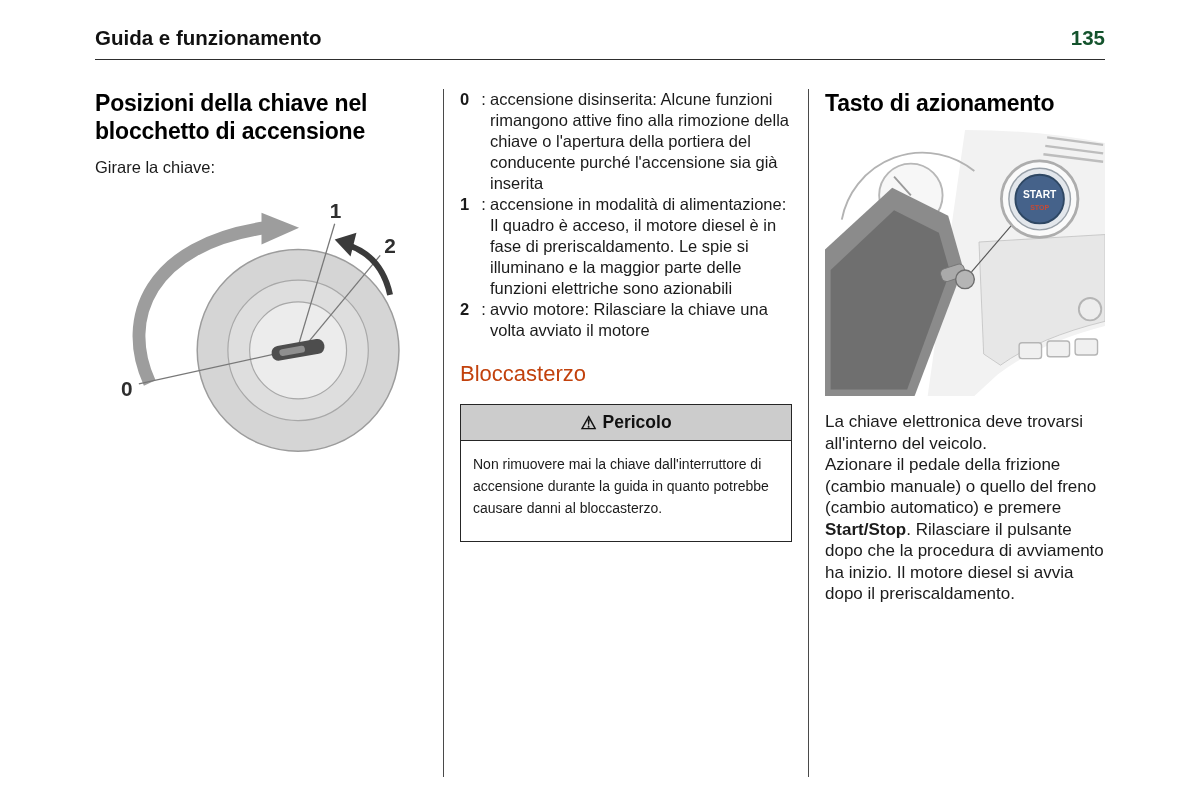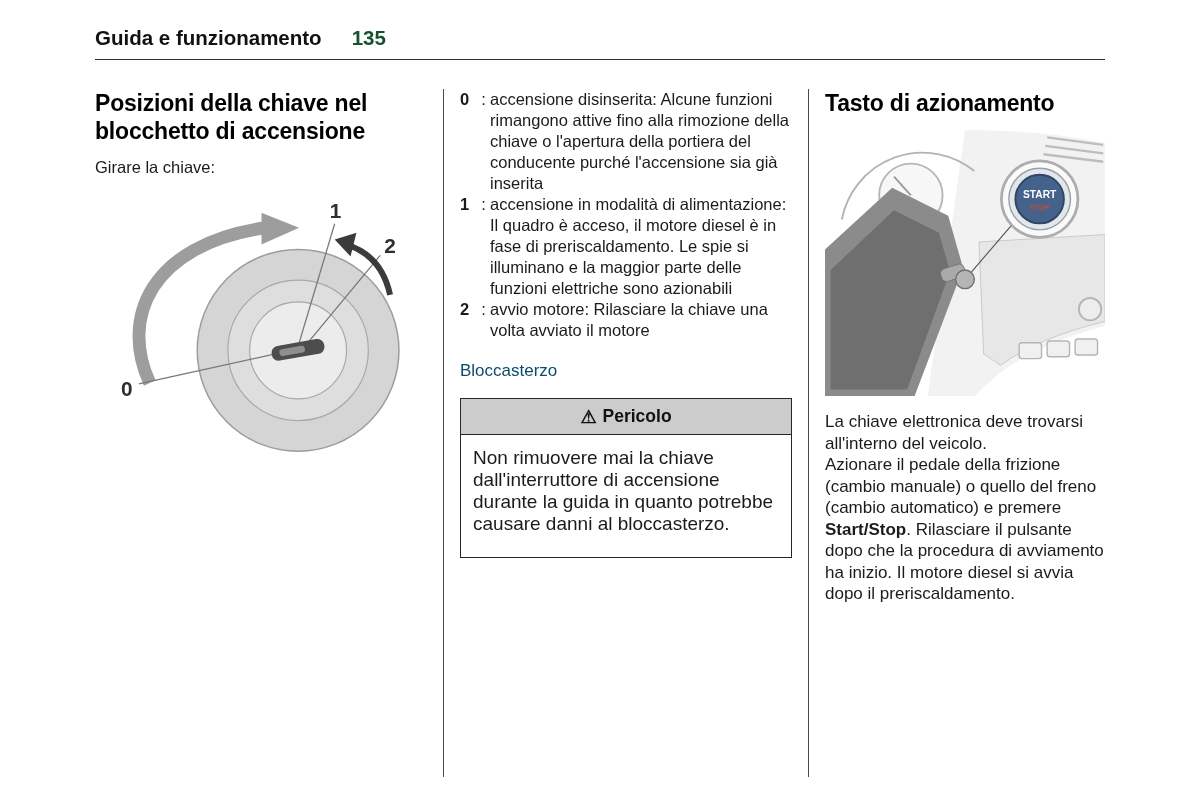--- a/index.html
+++ b/index.html
@@ -7,21 +7,21 @@
   body {
     width: 1200px; height: 802px;
     background: #ffffff;
     color: #1b1b1b;
     font-family: "Liberation Sans", sans-serif;
     overflow: hidden;
   }
   .page { width: 1200px; height: 802px; padding: 26px 95px 0 95px; }
 
   
-  .pagehead { display: flex; justify-content: flex-start; align-items: baseline; gap: 30px; }
+  .pagehead { display: flex; justify-content: space-between; align-items: baseline; gap: 30px; }
   .pagehead .htitle { font-size: 20.5px; font-weight: bold; color: #111; }
   .pagehead .hpage  { font-size: 20.5px; font-weight: bold; color: #14532d; }
   .rule { height: 1px; background: #2e2e2e; margin-top: 9px; }
 
   
   .columns { display: flex; margin-top: 29px; height: 688px; }
   .col-left  { width: 332px; }
   .col-mid   { width: 332px; }
   .col-right { flex: 1; }
   .vdiv { width: 1px; background: #4a4a4a; margin: 0 16px; align-self: stretch; }
@@ -36,34 +36,34 @@
   .left-fig { margin-top: 22px; }
   .right-fig { margin: 8px 0 14px 0; }
   .left-fig svg, .right-fig svg { display: block; }
 
   
   .kv-item { display: grid; grid-template-columns: 17px 13px 1fr; font-size: 16.5px; line-height: 21px; }
   .kv-key { font-weight: bold; }
   .kv-sep { text-align: center; color: #1b1b1b; }
 
   .subhead {
-    font-size: 17px; font-weight: 400; color: #0c4a6e;
+    font-size: 22px; font-weight: 400; color: #c2410c;
     margin: 20px 0 10px 0;
   }
   .body-p { font-size: 16.5px; line-height: 21.5px; margin: 0; }
 
   
   .warning { border: 1px solid #262626; margin-top: 17px; }
   .warning-head {
     background: #cccccc; border-bottom: 1px solid #262626;
     display: flex; justify-content: center; align-items: center; gap: 6px;
     font-weight: bold; font-size: 17.5px; padding: 7px 4px; color: #111;
   }
   .warning-icon { font-size: 18px; line-height: 1; }
-  .warning-body { padding: 12px 12px 22px 12px; font-size: 19px; line-height: 22px; }
+  .warning-body { padding: 12px 12px 22px 12px; font-size: 14px; line-height: 22px; }
 
   
   .p-tight { font-size: 17px; line-height: 21.5px; margin: 0; }
   .avvio { font-size: 16.5px; font-weight: bold; margin: 9px 0 0 0; }
 
   svg text { font-family: "Liberation Sans", sans-serif; }
   .fig-label { font-size: 21px; font-weight: bold; fill: #2e2e2e; }
 </style>
 </head>
 <body>

